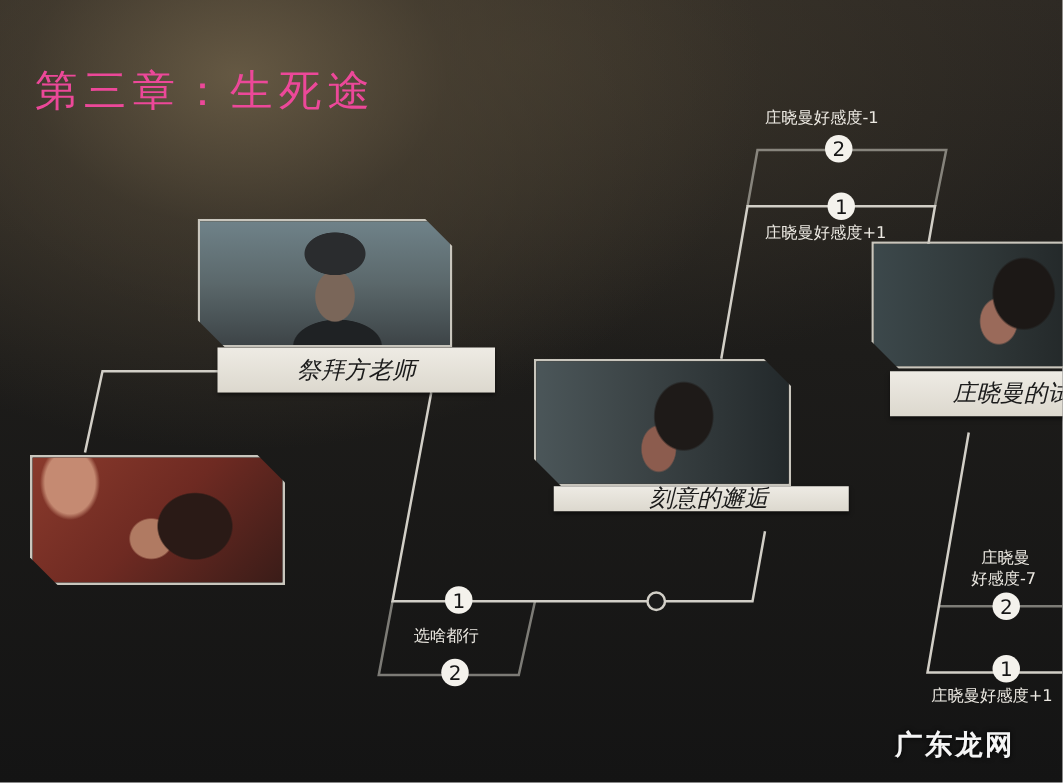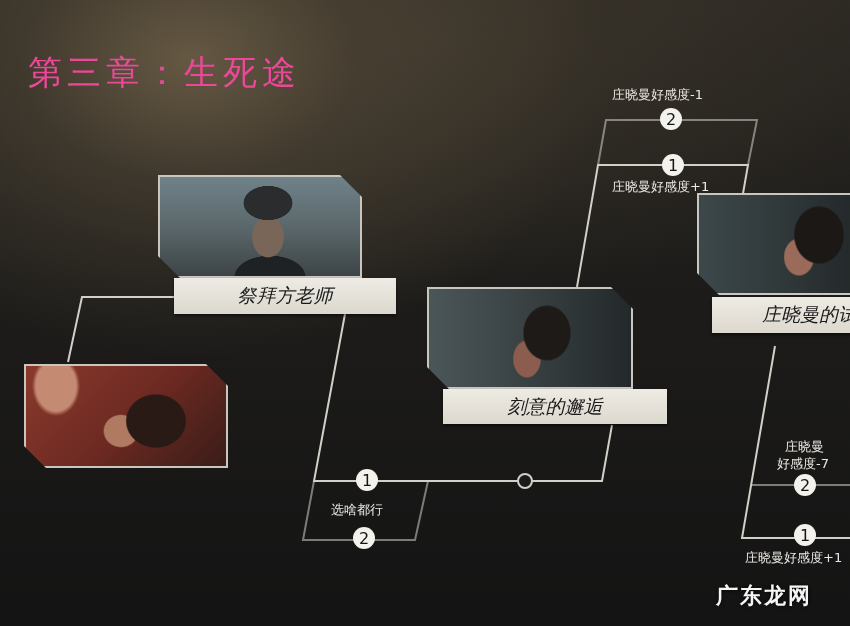--- a/index.html
+++ b/index.html
@@ -104,21 +104,21 @@
   </div>
 </div>
 
 <div class="node" style="left:427px; top:287px; width:240px; height:142px;">
   <div class="frame" style="width:202px; height:98px;">
     <div class="frame-inner" style="background:
            radial-gradient(ellipse 38px 44px at 118px 44px, #1e1a18 60%, rgba(0,0,0,0) 64%),
            radial-gradient(ellipse 24px 32px at 98px 70px, #8c5c4e 55%, rgba(0,0,0,0) 60%),
            linear-gradient(90deg, #4b5659 0%, #3a4244 45%, #23292b 100%);"></div>
   </div>
-  <div class="label" style="left:16px; top:102px; width:224px; height:35px;">刻意的邂逅</div>
+  <div class="label" style="left:16px; top:102px; width:224px; height:20px;padding-left:12px;">刻意的邂逅</div>
 </div>
 
 <div class="node" style="left:697px; top:193px; width:153px; height:142px;">
   <div class="frame" style="width:180px; height:98px;">
     <div class="frame-inner" style="background:
            radial-gradient(ellipse 40px 46px at 120px 40px, #1c1816 60%, rgba(0,0,0,0) 64%),
            radial-gradient(ellipse 26px 32px at 100px 62px, #9a6a5a 55%, rgba(0,0,0,0) 60%),
            linear-gradient(90deg, #3c484b 0%, #2f3738 50%, #1f2324 100%);"></div>
   </div>
   <div class="label" style="left:15px; top:104px; width:170px; height:36px; justify-content:flex-start; padding-left:50px; box-sizing:border-box;">庄晓曼的试</div>

